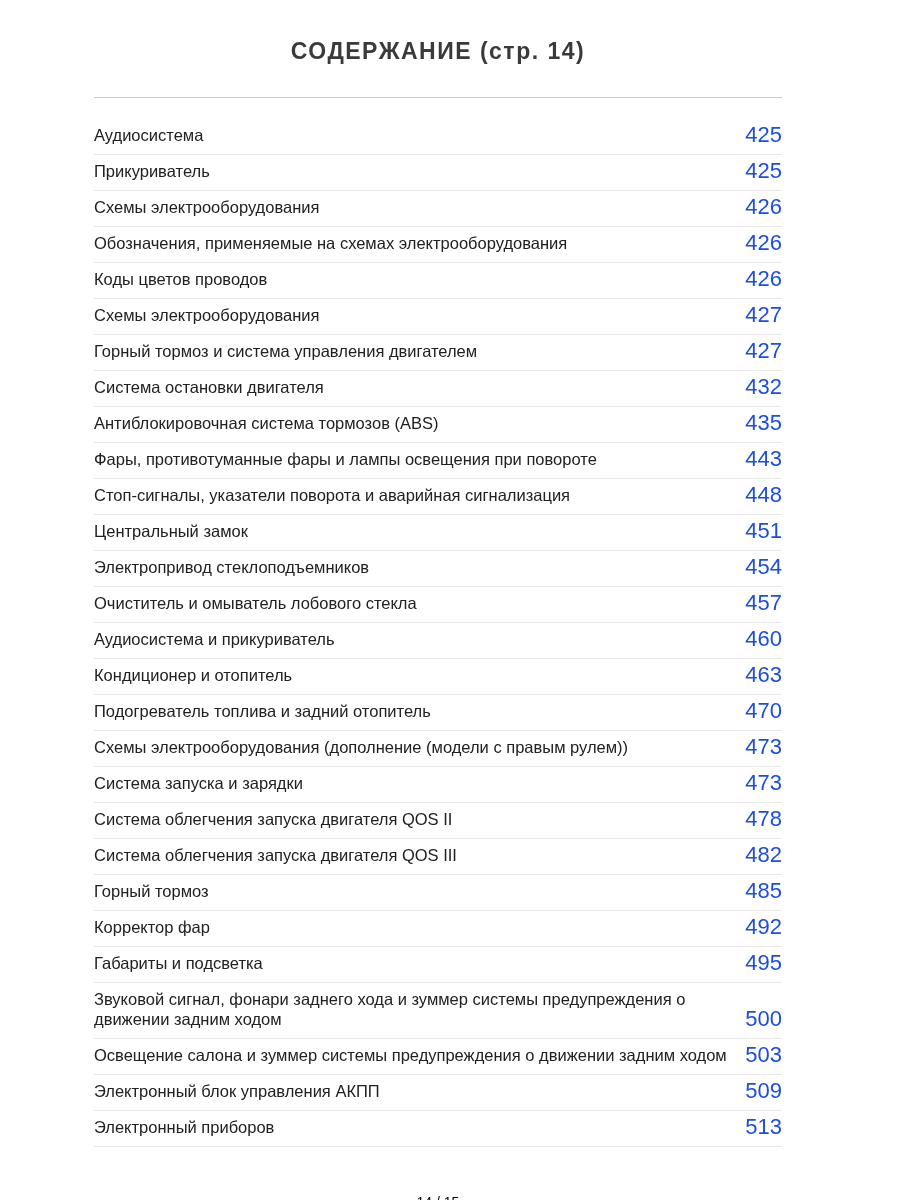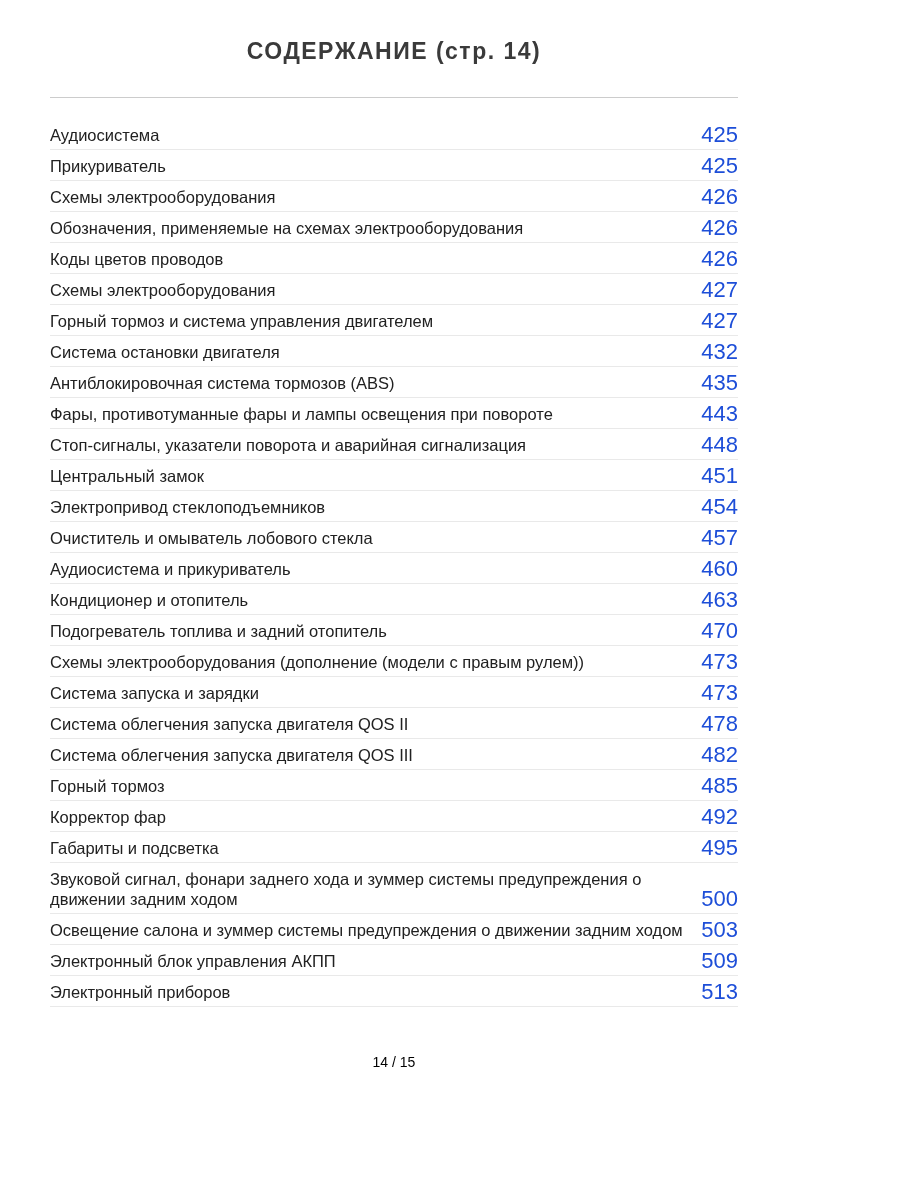--- a/index.html
+++ b/index.html
@@ -7,20 +7,21 @@
       width: 900px;
       background: #ffffff;
       font-family: "Liberation Sans", "DejaVu Sans", sans-serif;
     }
     .page {
       width: 788px;
       height: 1200px;
       background: #ffffff;
       padding: 0 50px;
       position: relative;
+      margin-left: 44px;
     }
     .page-title {
       padding-top: 38px;
       text-align: center;
       font-size: 23px;
       font-weight: 700;
       letter-spacing: 1.5px;
       color: #3a3a3a;
     }
     .title-divider {
@@ -29,21 +30,21 @@
       margin-top: 32px;
     }
     .toc-list {
       margin-top: 21px;
     }
     .toc-row {
       display: flex;
       justify-content: space-between;
       align-items: flex-end;
       gap: 16px;
-      padding: 6px 0 4px 0;
+      padding: 6px 0 9px 0;
       border-bottom: 1px solid #e9e9e9;
     }
     .toc-entry-label {
       font-size: 16.5px;
       line-height: 20px;
       color: #212121;
       flex: 1 1 auto;
     }
     .toc-entry-page {
       font-size: 22px;

